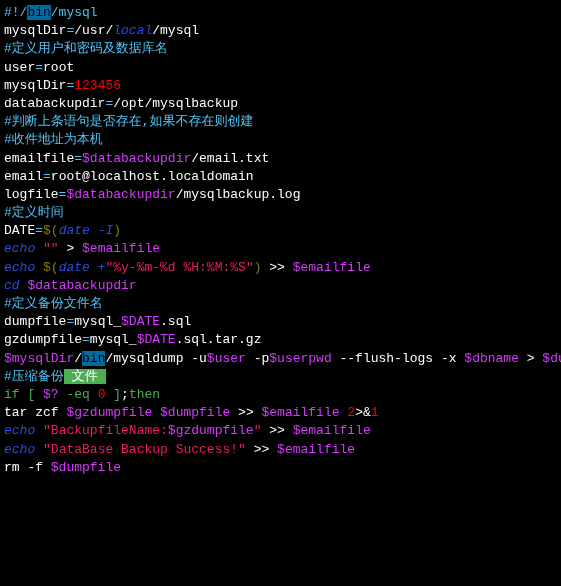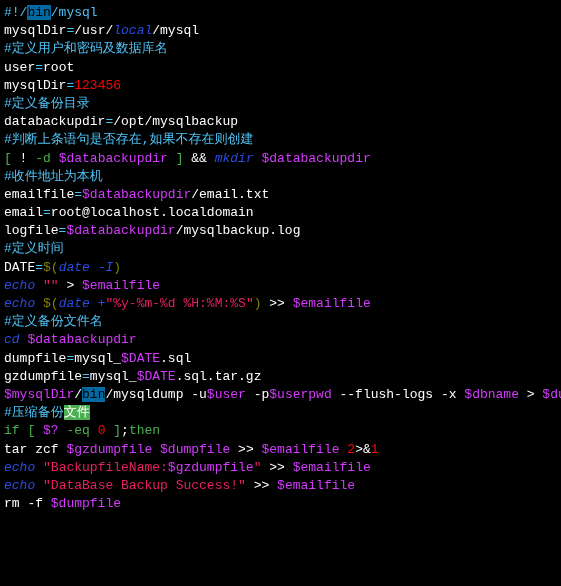--- a/index.html
+++ b/index.html
@@ -17,45 +17,43 @@
   .line span { white-space: pre; }
   .c-white { color: #ffffff; margin-top: 15px; }
   .c-cyan { color: #4fc3f7; }
   .c-blue { color: #2a4be0; font-style: italic; }
   .c-red { color: #ff0000; }
   .c-green { color: #4caf50; }
   .c-magenta { color: #d63aff; }
   .c-dyellow { color: #808000; }
   .c-pink { color: #e91e63; }
   .hl-yellow { background: #0369a1; color: #000; }
-  .hl-green { background: #4caf50; color: #fff; padding: 0 0; }
+  .hl-green { background: #4caf50; color: #fff; padding: 0 8px; }
 </style>
 </head>
 <body>
 
 <div id="code">
     <div class="line"><span class="c-cyan">#!/</span><span class="hl-yellow">bin</span><span class="c-cyan">/mysql</span></div>
     <div class="line"><span class="c-white">mysqlDir</span><span class="c-cyan">=</span><span class="c-white">/usr/</span><span class="c-blue">local</span><span class="c-white">/mysql</span></div>
     <div class="line"><span class="c-cyan">#定义用户和密码及数据库名</span></div>
     <div class="line"><span class="c-white">user</span><span class="c-cyan">=</span><span class="c-white">root</span></div>
     <div class="line"><span class="c-white">mysqlDir</span><span class="c-cyan">=</span><span class="c-red">123456</span></div>
-    <div class="line"><span class="c-cyan">#定义备份目录</span></div>
     <div class="line"><span class="c-white">databackupdir</span><span class="c-cyan">=</span><span class="c-white">/opt/mysqlbackup</span></div>
     <div class="line"><span class="c-cyan">#判断上条语句是否存在,如果不存在则创建</span></div>
-    <div class="line"><span class="c-green">[ </span><span class="c-white">! </span><span class="c-green">-d</span><span class="c-white"> </span><span class="c-magenta">$databackupdir</span><span class="c-green"> ]</span><span class="c-white"> &amp;&amp; </span><span class="c-blue">mkdir</span><span class="c-white"> </span><span class="c-magenta">$databackupdir</span></div>
     <div class="line"><span class="c-cyan">#收件地址为本机</span></div>
     <div class="line"><span class="c-white">emailfile</span><span class="c-cyan">=</span><span class="c-magenta">$databackupdir</span><span class="c-white">/email.txt</span></div>
     <div class="line"><span class="c-white">email</span><span class="c-cyan">=</span><span class="c-white">root@localhost.localdomain</span></div>
     <div class="line"><span class="c-white">logfile</span><span class="c-cyan">=</span><span class="c-magenta">$databackupdir</span><span class="c-white">/mysqlbackup.log</span></div>
     <div class="line"><span class="c-cyan">#定义时间</span></div>
     <div class="line"><span class="c-white">DATE</span><span class="c-cyan">=</span><span class="c-dyellow">$(</span><span class="c-blue">date -I</span><span class="c-dyellow">)</span></div>
     <div class="line"><span class="c-blue">echo</span><span class="c-white"> </span><span class="c-pink">""</span><span class="c-white"> &gt; </span><span class="c-magenta">$emailfile</span></div>
     <div class="line"><span class="c-blue">echo</span><span class="c-white"> </span><span class="c-dyellow">$(</span><span class="c-blue">date +</span><span class="c-pink">"%y-%m-%d %H:%M:%S"</span><span class="c-dyellow">)</span><span class="c-white"> &gt;&gt; </span><span class="c-magenta">$emailfile</span></div>
+    <div class="line"><span class="c-blue">cd</span><span class="c-white"> </span><span class="c-magenta">$databackupdir</span></div>
     <div class="line"><span class="c-cyan">#定义备份文件名</span></div>
-    <div class="line"><span class="c-blue">cd</span><span class="c-white"> </span><span class="c-magenta">$databackupdir</span></div>
     <div class="line"><span class="c-white">dumpfile</span><span class="c-cyan">=</span><span class="c-white">mysql_</span><span class="c-magenta">$DATE</span><span class="c-white">.sql</span></div>
     <div class="line"><span class="c-white">gzdumpfile</span><span class="c-cyan">=</span><span class="c-white">mysql_</span><span class="c-magenta">$DATE</span><span class="c-white">.sql.tar.gz</span></div>
     <div class="line"><span class="c-magenta">$mysqlDir</span><span class="c-white">/</span><span class="hl-yellow">bin</span><span class="c-white">/mysqldump -u</span><span class="c-magenta">$user</span><span class="c-white"> -p</span><span class="c-magenta">$userpwd</span><span class="c-white"> --flush-logs -x </span><span class="c-magenta">$dbname</span><span class="c-white"> &gt; </span><span class="c-magenta">$dumpfile</span></div>
     <div class="line"><span class="c-cyan">#压缩备份</span><span class="hl-green">文件</span></div>
     <div class="line"><span class="c-green">if</span><span class="c-white"> </span><span class="c-green">[ </span><span class="c-magenta">$?</span><span class="c-green"> -eq</span><span class="c-white"> </span><span class="c-red">0</span><span class="c-green"> ]</span><span class="c-white">;</span><span class="c-green">then</span></div>
     <div class="line"><span class="c-white">tar zcf </span><span class="c-magenta">$gzdumpfile</span><span class="c-white"> </span><span class="c-magenta">$dumpfile</span><span class="c-white"> &gt;&gt; </span><span class="c-magenta">$emailfile</span><span class="c-white"> </span><span class="c-red">2</span><span class="c-white">&gt;&amp;</span><span class="c-red">1</span></div>
     <div class="line"><span class="c-blue">echo</span><span class="c-white"> </span><span class="c-pink">"BackupfileName:</span><span class="c-magenta">$gzdumpfile</span><span class="c-pink">"</span><span class="c-white"> &gt;&gt; </span><span class="c-magenta">$emailfile</span></div>
     <div class="line"><span class="c-blue">echo</span><span class="c-white"> </span><span class="c-pink">"DataBase Backup Success!"</span><span class="c-white"> &gt;&gt; </span><span class="c-magenta">$emailfile</span></div>
     <div class="line"><span class="c-white">rm -f </span><span class="c-magenta">$dumpfile</span></div>
   </div>

